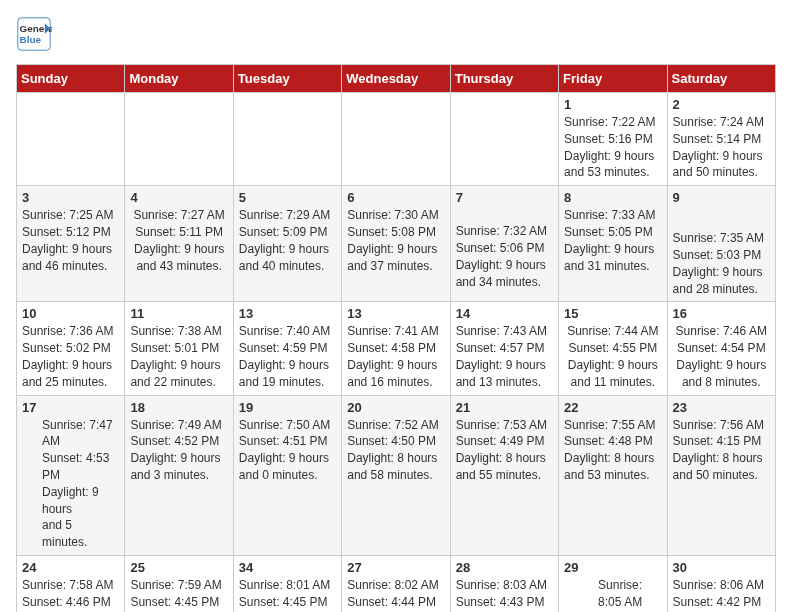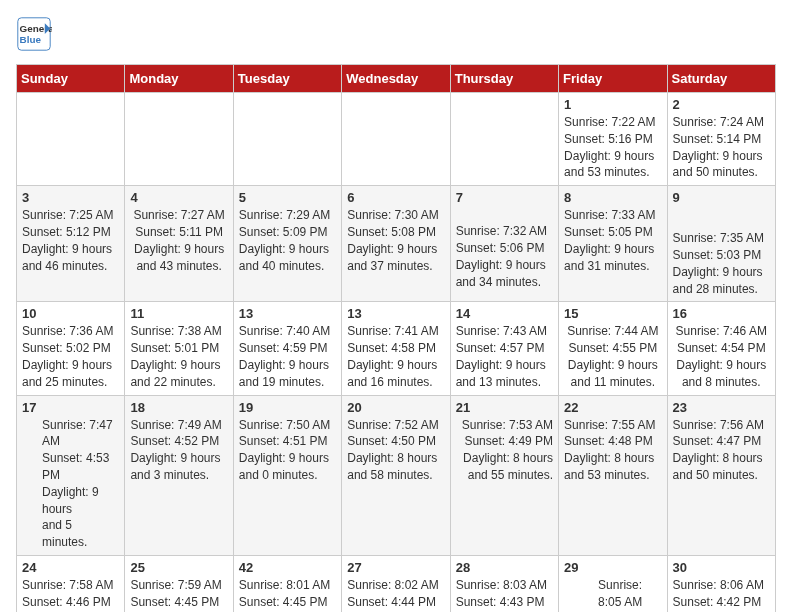--- a/index.html
+++ b/index.html
@@ -259,57 +259,57 @@
         </td>
         <td>
           <span class="day-number">20</span>
           <div class="day-info" style="white-space: pre-line;">Sunrise: 7:52 AM
 Sunset: 4:50 PM
 Daylight: 8 hours
 and 58 minutes.</div>
         </td>
         <td>
           <span class="day-number">21</span>
-          <div class="day-info" style="white-space: pre-line; text-align: right;">Sunrise: 7:53 AM
+          <div class="day-info" style="white-space: pre-line;">Sunrise: 7:53 AM
 Sunset: 4:49 PM
 Daylight: 8 hours
 and 55 minutes.</div>
         </td>
         <td>
           <span class="day-number">22</span>
           <div class="day-info" style="white-space: pre-line;">Sunrise: 7:55 AM
 Sunset: 4:48 PM
 Daylight: 8 hours
 and 53 minutes.</div>
         </td>
         <td>
           <span class="day-number">23</span>
           <div class="day-info" style="white-space: pre-line;">Sunrise: 7:56 AM
-Sunset: 4:47 PM
+Sunset: 4:15 PM
 Daylight: 8 hours
 and 50 minutes.</div>
         </td>
       </tr>
       <tr class="row-odd">
         <td>
           <span class="day-number">24</span>
           <div class="day-info" style="white-space: pre-line;">Sunrise: 7:58 AM
 Sunset: 4:46 PM
 Daylight: 8 hours
 and 48 minutes.</div>
         </td>
         <td>
           <span class="day-number">25</span>
           <div class="day-info" style="white-space: pre-line;">Sunrise: 7:59 AM
 Sunset: 4:45 PM
 Daylight: 8 hours
 and 46 minutes.</div>
         </td>
         <td>
-          <span class="day-number">42</span>
+          <span class="day-number">34</span>
           <div class="day-info" style="white-space: pre-line;">Sunrise: 8:01 AM
 Sunset: 4:45 PM
 Daylight: 8 hours
 and 44 minutes.</div>
         </td>
         <td>
           <span class="day-number">27</span>
           <div class="day-info" style="white-space: pre-line;">Sunrise: 8:02 AM
 Sunset: 4:44 PM
 Daylight: 8 hours

